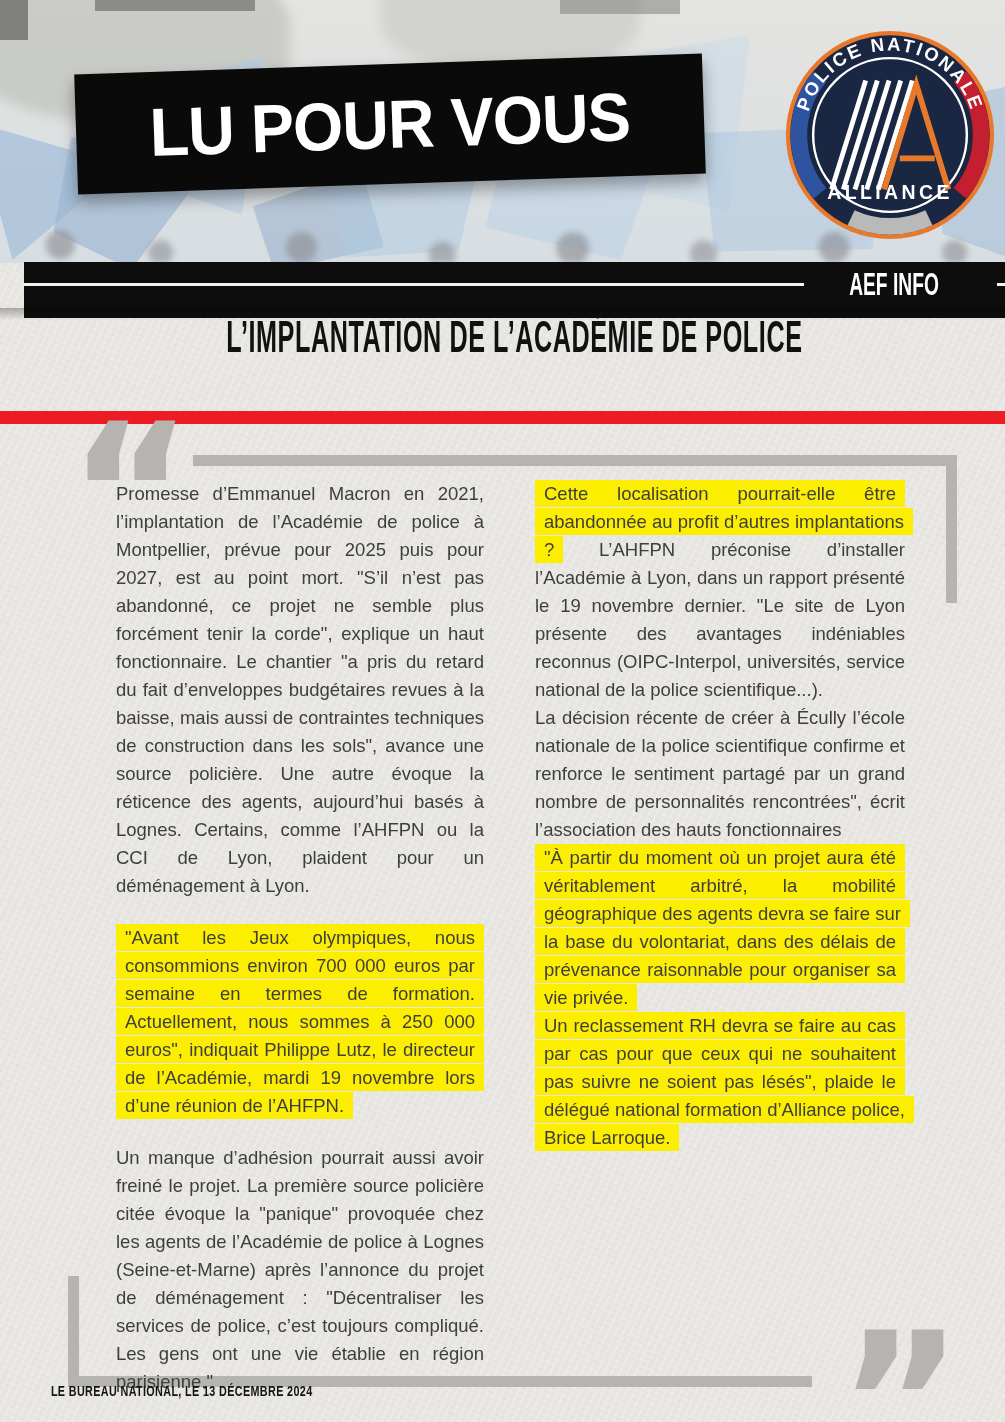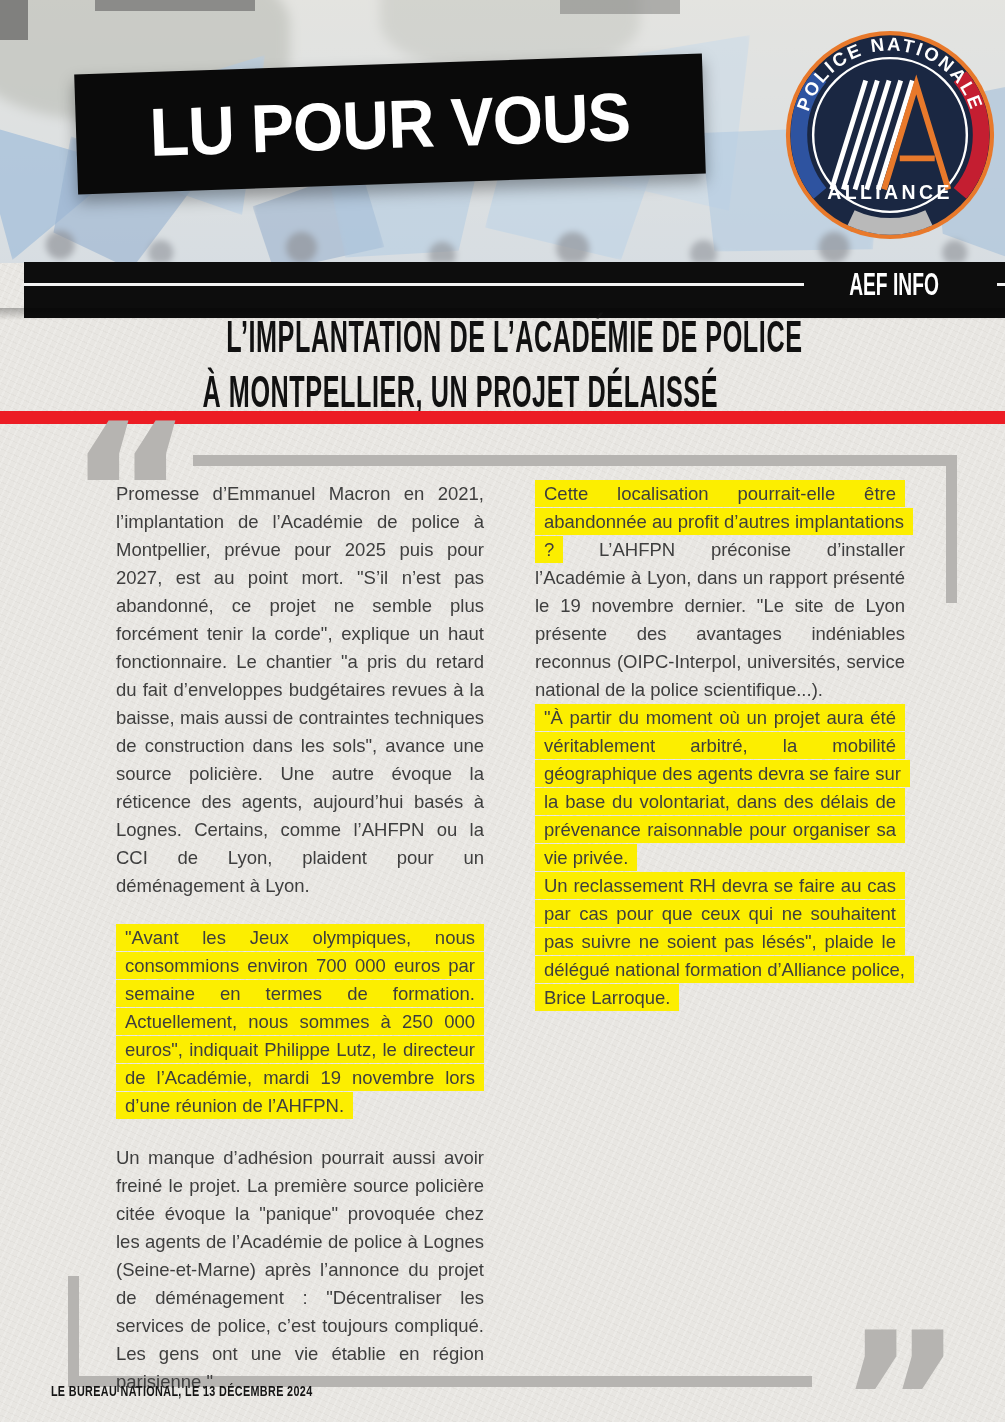--- a/index.html
+++ b/index.html
@@ -129,38 +129,38 @@
 
   <div class="aef-bar">
     <div class="aef-rule-l"></div>
     <div class="aef-label">AEF INFO</div>
     <div class="aef-rule-r"></div>
   </div>
   <div class="paper-shade"></div>
 
   <div class="headline">
     <div class="h-line"><span>L’IMPLANTATION DE L’ACADÉMIE DE POLICE</span></div>
-    <div class="h-line"><span>À MONTPELLIER, UN PROJET DÉLAISSÉ</span></div>
   </div>
   <div class="red-bar"></div>
 
   <div class="quote q-open">“</div>
   <div class="frame fr-top-h"></div>
   <div class="frame fr-top-v"></div>
   <div class="frame fr-bot-v"></div>
   <div class="frame fr-bot-h"></div>
   <div class="quote q-close">”</div>
 
   <div id="col-left" class="col col-left">
       <p class="para"><span>Promesse d’Emmanuel Macron en 2021, l’implantation de l’Académie de police à Montpellier, prévue pour 2025 puis pour 2027, est au point mort. "S’il n’est pas abandonné, ce projet ne semble plus forcément tenir la corde", explique un haut fonctionnaire. Le chantier "a pris du retard du fait d’enveloppes budgétaires revues à la baisse, mais aussi de contraintes techniques de construction dans les sols", avance une source policière. Une autre évoque la réticence des agents, aujourd’hui basés à Lognes. Certains, comme l’AHFPN ou la CCI de Lyon, plaident pour un déménagement à Lyon.</span></p>
       <p class="para gap"><span class="hl">"Avant les Jeux olympiques, nous consommions environ 700 000 euros par semaine en termes de formation. Actuellement, nous sommes à 250 000 euros", indiquait Philippe Lutz, le directeur de l’Académie, mardi 19 novembre lors d’une réunion de l’AHFPN.</span></p>
       <p class="para gap"><span>Un manque d’adhésion pourrait aussi avoir freiné le projet. La première source policière citée évoque la "panique" provoquée chez les agents de l’Académie de police à Lognes (Seine-et-Marne) après l’annonce du projet de déménagement : "Décentraliser les services de police, c’est toujours compliqué. Les gens ont une vie établie en région parisienne."</span></p>
     </div>
   <div id="col-right" class="col col-right">
       <p class="para"><span class="hl">Cette localisation pourrait-elle être abandonnée au profit d’autres implantations ?</span><span> L’AHFPN préconise d’installer l’Académie à Lyon, dans un rapport présenté le 19 novembre dernier. "Le site de Lyon présente des avantages indéniables reconnus (OIPC-Interpol, universités, service national de la police scientifique...).</span></p>
+      <p class="para"><span>La décision récente de créer à Écully l’école nationale de la police scientifique confirme et renforce le sentiment partagé par un grand nombre de personnalités rencontrées", écrit l’association des hauts fonctionnaires</span></p>
       <p class="para"><span class="hl">"À partir du moment où un projet aura été véritablement arbitré, la mobilité géographique des agents devra se faire sur la base du volontariat, dans des délais de prévenance raisonnable pour organiser sa vie privée.</span></p>
       <p class="para"><span class="hl">Un reclassement RH devra se faire au cas par cas pour que ceux qui ne souhaitent pas suivre ne soient pas lésés", plaide le délégué national formation d’Alliance police, Brice Larroque.</span></p>
     </div>
 
   <div class="footer">
     <span>LE BUREAU NATIONAL, LE 13 DÉCEMBRE 2024</span>
   </div>
 
 </div>
 

